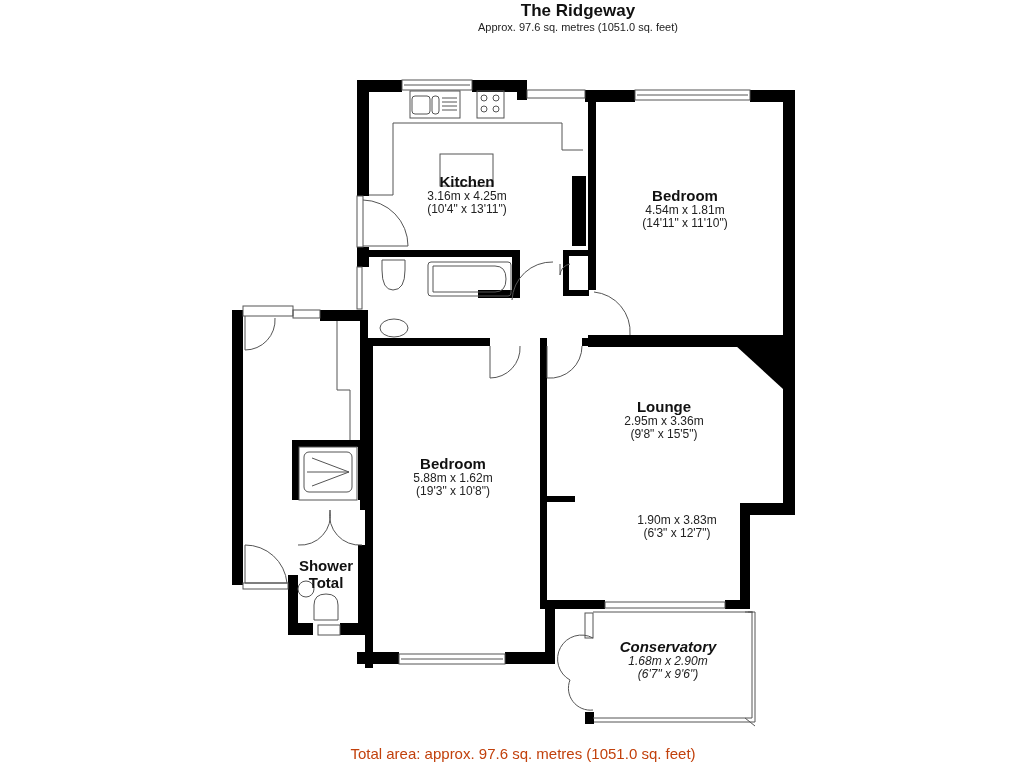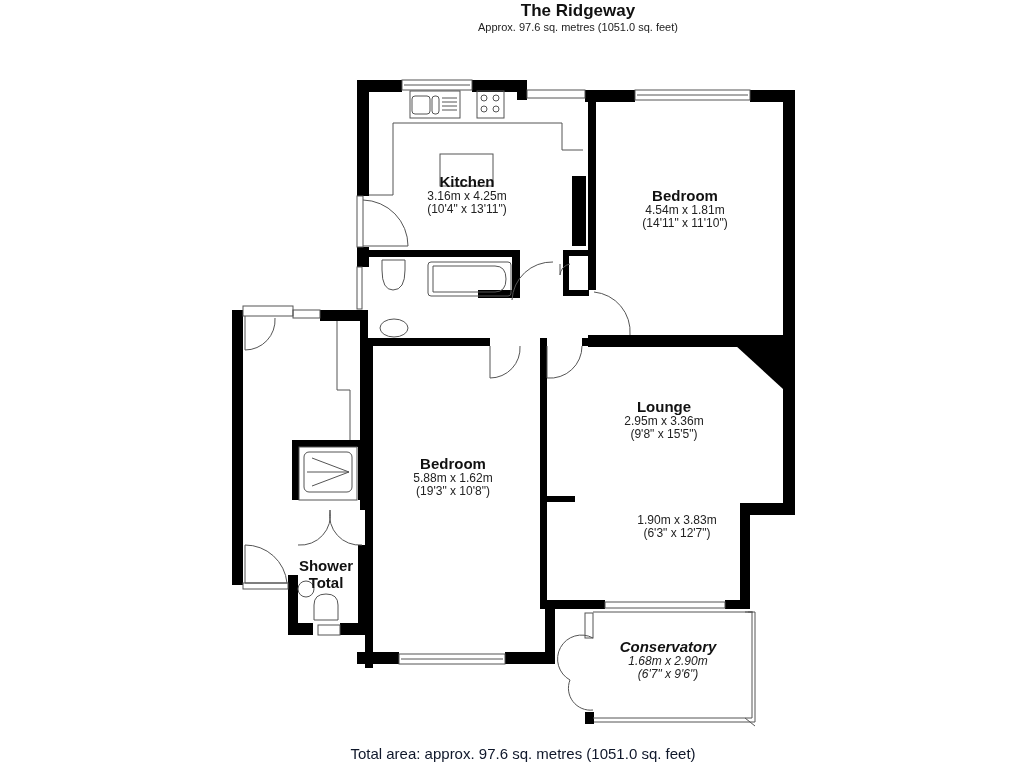--- a/index.html
+++ b/index.html
@@ -1,19 +1,19 @@
 <!DOCTYPE html>
 <html><head>
 <meta charset="utf-8">
 <style>
   html, body { margin: 0; padding: 0; background: #ffffff; }
   body { width: 1024px; height: 768px; position: relative; overflow: hidden; font-family: "Liberation Sans", sans-serif; color: #111; }
   .title { position: absolute; top: 0; left: 0; width: 1024px; text-align: center; font-weight: bold; font-size: 17px; line-height: 20px; top: 1px; left: 66px; }
   .subtitle { position: absolute; top: 20px; left: 66px; width: 1024px; text-align: center; font-size: 11px; line-height: 14px; color: #222; }
-  .footer { position: absolute; top: 745px; left: 0; width: 1024px; text-align: center; font-size: 15px; line-height: 18px; color: #0f172a; padding-left: 22px; box-sizing: border-box; }
+  .footer { position: absolute; top: 745px; left: 0; width: 1024px; text-align: center; font-size: 15px; line-height: 18px; color: #c2410c; padding-left: 22px; box-sizing: border-box; }
   svg.plan { position: absolute; left: 0; top: 0; }
   .room-label { position: absolute; text-align: center; transform: translateX(-50%); white-space: nowrap; }
   .room-name { font-weight: bold; font-size: 15px; line-height: 17px; display: block; }
   .room-dim { font-size: 12px; line-height: 13px; display: block; color: #222; }
 </style>
 </head>
 <body>
 
 <div class="title">The Ridgeway</div>
 <div class="subtitle">Approx. 97.6 sq. metres (1051.0 sq. feet)</div>

